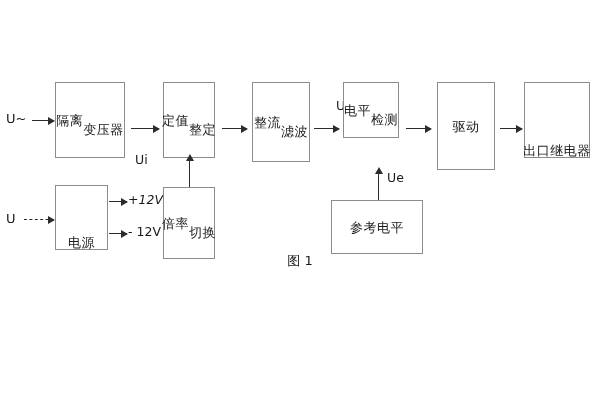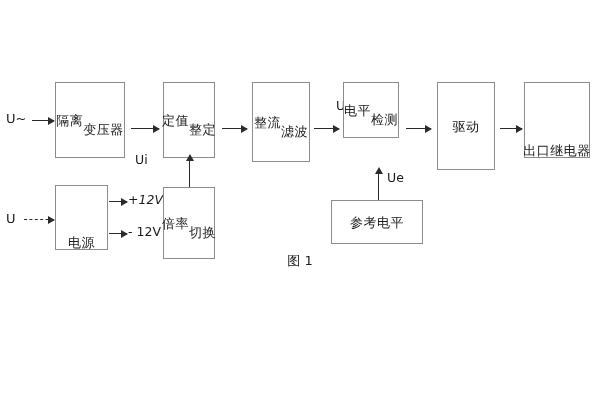--- a/index.html
+++ b/index.html
@@ -167,21 +167,21 @@
   <div class="arrow-h" style="left:109px; top:233px; width:18px;"></div>
   <div class="label" style="left:128px; top:226px;">- 12V</div>
 
   <div class="box" style="left:163px; top:187px; width:52px; height:72px;">
     <span class="ln">倍率</span>
     <span class="ln">切换</span>
   </div>
 
   <div class="arrow-v" style="left:189px; top:160px; height:27px;"></div>
 
-  <div class="box single" style="left:331px; top:200px; width:92px; height:44px;">
+  <div class="box single" style="left:331px; top:200px; width:92px; height:54px;">
     <span class="ln">参考电平</span>
   </div>
 
   <div class="arrow-v" style="left:378px; top:173px; height:27px;"></div>
   <div class="label" style="left:387px; top:172px;">Ue</div>
 
   <div id="caption" style="top:252px;">图 1</div>
 
 </div>
 

